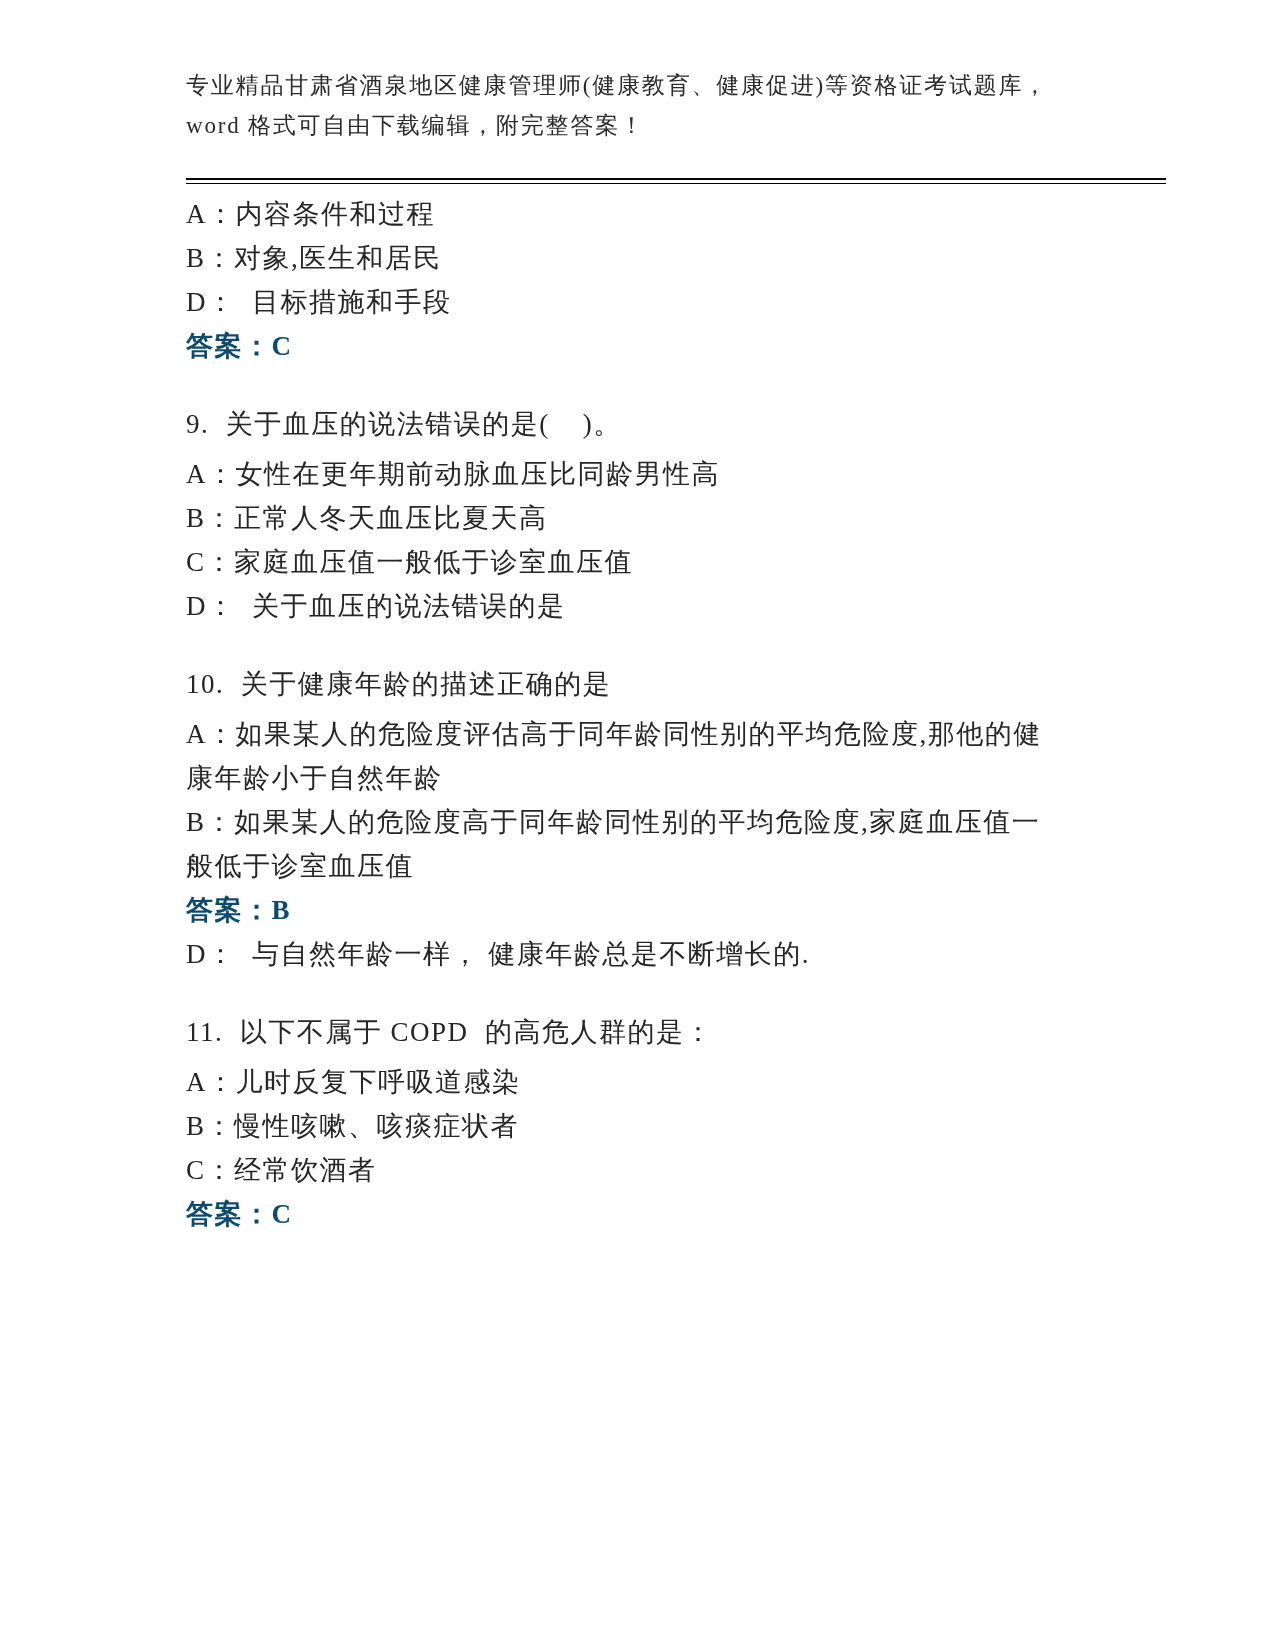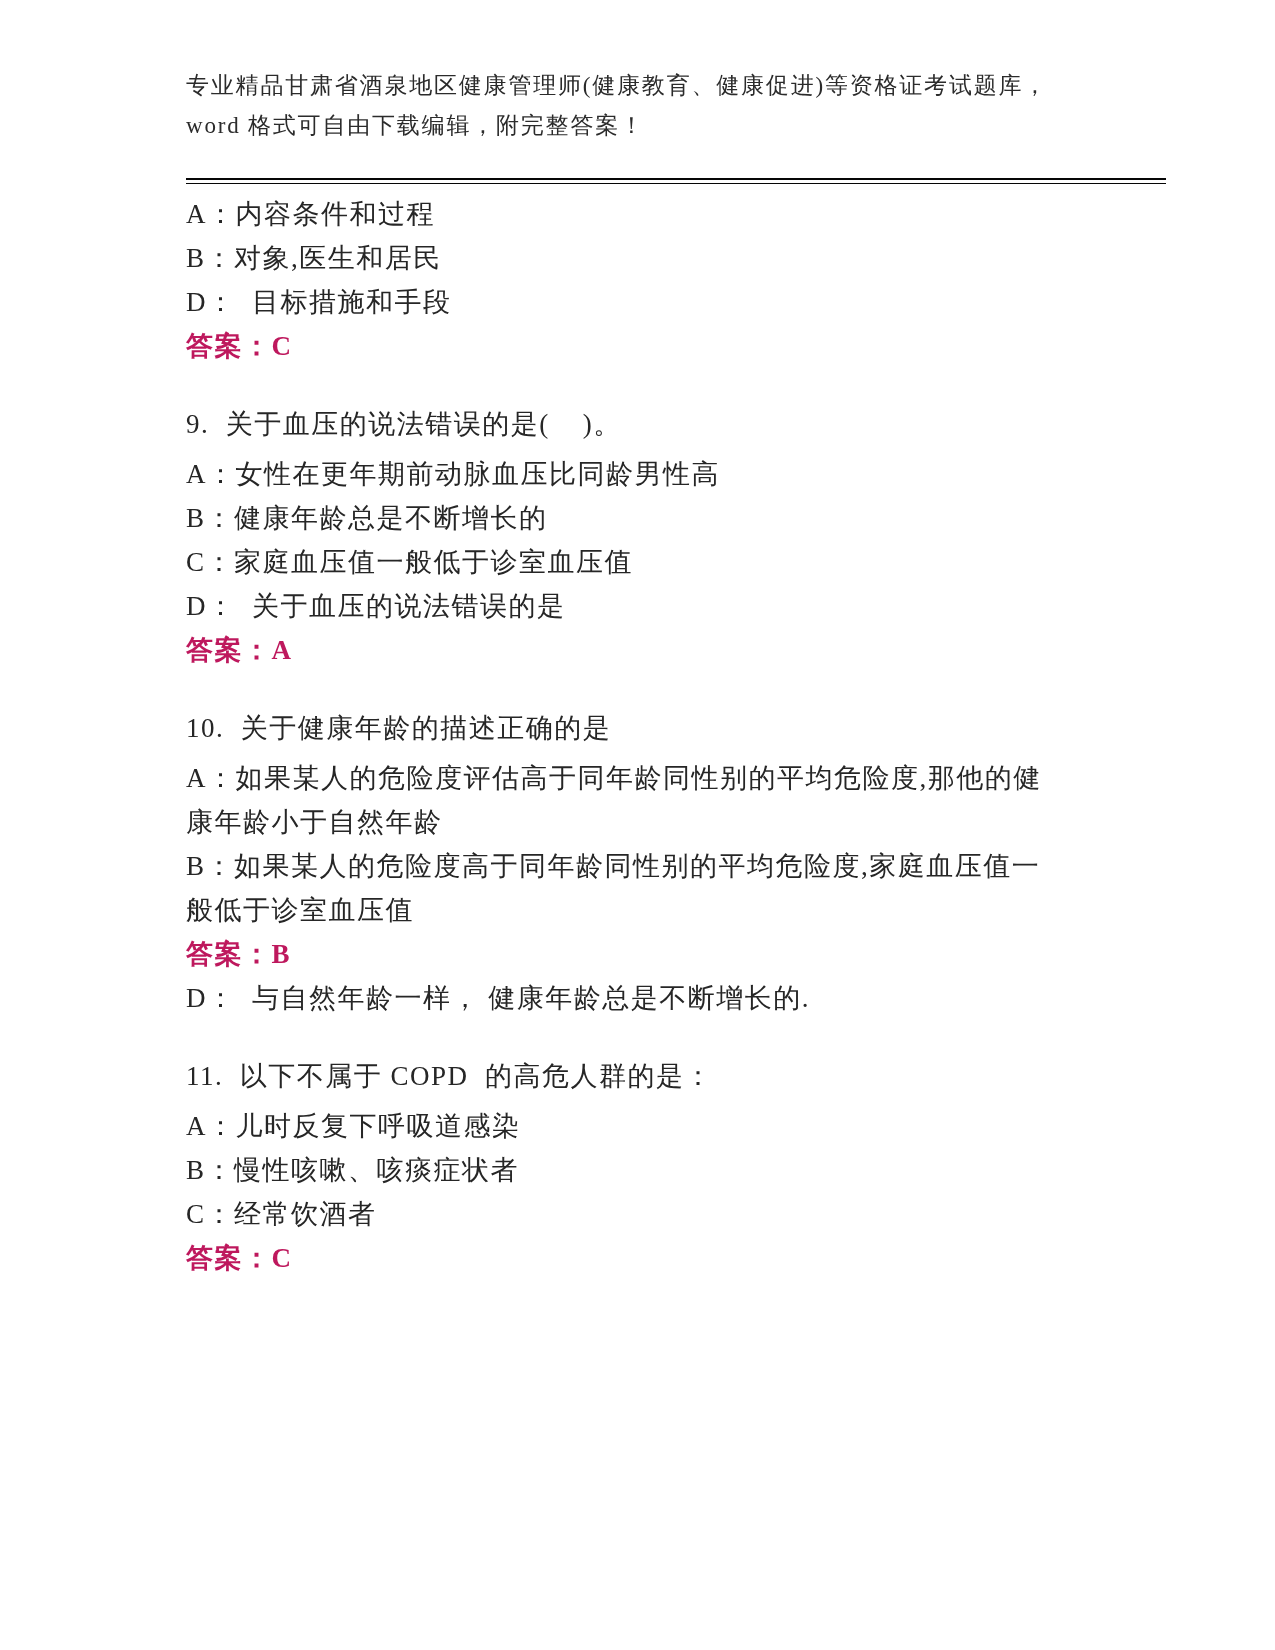--- a/index.html
+++ b/index.html
@@ -54,21 +54,21 @@
   }
   .question.first {
     margin-top: 8px;
   }
   .q-title {
     margin-bottom: 6px;
     font-family: Liberation Serif, serif;
   }
   .answer {
     font-weight: 700;
-    color: #be185d;
+    color: #0c4a6e;
   }
 </style>
 </head>
 <body>
 
 <div class="page">
 
   <div class="header-block">
     <div class="header-line">专业精品甘肃省酒泉地区健康管理师(健康教育、健康促进)等资格证考试题库，</div>
     <div class="header-line">word 格式可自由下载编辑，附完整答案！</div>
@@ -81,24 +81,23 @@
     <section class="question first">
       <div class="line option">A：内容条件和过程</div>
       <div class="line option">B：对象,医生和居民</div>
       <div class="line option">D：  目标措施和手段</div>
       <div class="line answer">答案：C</div>
     </section>
 
     <section class="question">
       <div class="line q-title">9.  关于血压的说法错误的是(    )。</div>
       <div class="line option">A：女性在更年期前动脉血压比同龄男性高</div>
-      <div class="line option">B：健康年龄总是不断增长的</div>
+      <div class="line option">B：正常人冬天血压比夏天高</div>
       <div class="line option">C：家庭血压值一般低于诊室血压值</div>
       <div class="line option">D：  关于血压的说法错误的是</div>
-      <div class="line answer">答案：A</div>
     </section>
 
     <section class="question">
       <div class="line q-title">10.  关于健康年龄的描述正确的是</div>
       <div class="line option">A：如果某人的危险度评估高于同年龄同性别的平均危险度,那他的健康年龄小于自然年龄</div>
       <div class="line option">B：如果某人的危险度高于同年龄同性别的平均危险度,家庭血压值一般低于诊室血压值</div>
       <div class="line answer">答案：B</div>
       <div class="line option">D：  与自然年龄一样， 健康年龄总是不断增长的.</div>
     </section>
 

